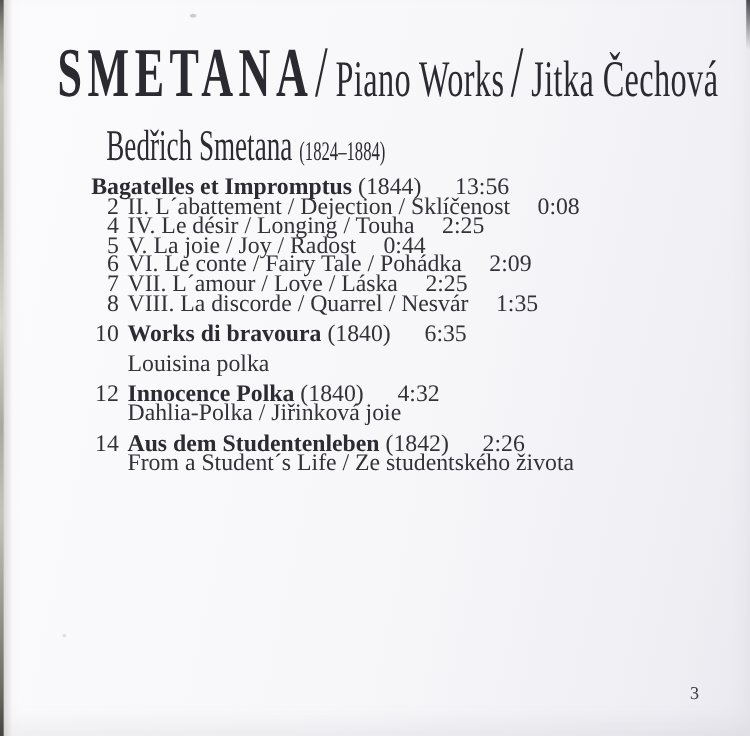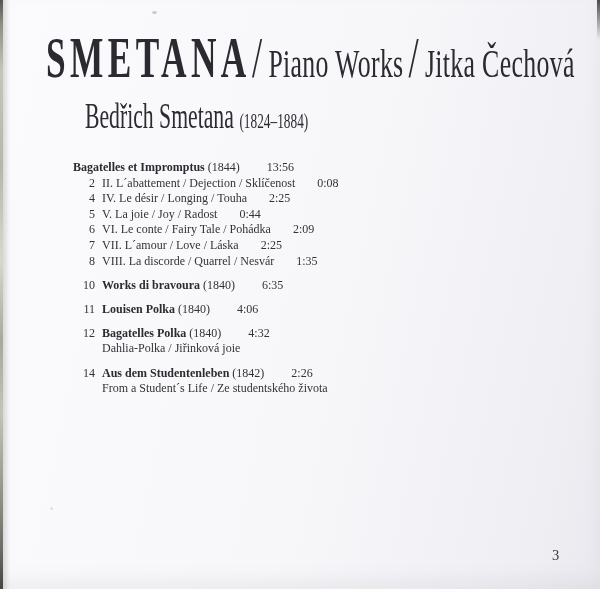--- a/index.html
+++ b/index.html
@@ -45,22 +45,22 @@
     position:absolute;left:85px;top:99px;margin:0;
     line-height:1;white-space:nowrap;font-weight:normal;
     transform:scaleX(0.62);transform-origin:left top;
     color:#2c2b32;
   }
   .composer-name{font-size:35px;}
   .composer-dates{font-size:21.5px;margin-left:9px;}
 
   
   .tracklist{
-    position:absolute;left:62px;top:160px;width:530px;
-    font-size:12px;line-height:15.6px;
+    position:absolute;left:62px;top:142px;width:530px;
+    font-size:19px;line-height:15.6px;
   }
   .group{margin-bottom:8.5px;}
   .group:last-child{margin-bottom:4px;}
   .row{white-space:nowrap;}
   .num{display:inline-block;width:33px;text-align:right;}
   .body{margin-left:7px;}
   .body.nonum{margin-left:11px;}
   .time{margin-left:22px;}
   .head-time{margin-left:27px;}
   .wt{font-weight:bold;color:#2c2b32;}
@@ -91,24 +91,24 @@
         <div class="row track"><span class="num">4</span><span class="body"><span class="tt">IV. Le désir / Longing / Touha</span><span class="time">2:25</span></span></div>
         <div class="row track"><span class="num">5</span><span class="body"><span class="tt">V. La joie / Joy / Radost</span><span class="time">0:44</span></span></div>
         <div class="row track"><span class="num">6</span><span class="body"><span class="tt">VI. Le conte / Fairy Tale / Pohádka</span><span class="time">2:09</span></span></div>
         <div class="row track"><span class="num">7</span><span class="body"><span class="tt">VII. L´amour / Love / Láska</span><span class="time">2:25</span></span></div>
         <div class="row track"><span class="num">8</span><span class="body"><span class="tt">VIII. La discorde / Quarrel / Nesvár</span><span class="time">1:35</span></span></div>
       </div>
       <div class="group">
         <div class="row head"><span class="num">10</span><span class="body"><b class="wt">Works di bravoura</b> <span class="yr">(1840)</span><span class="time head-time">6:35</span></span></div>
       </div>
       <div class="group">
-        <div class="row head"><span class="num">11</span><span class="body"><b class="wt">Louisen Polka</b> <span class="yr">(1840)</span><span class="time head-time">4:06</span></span></div>
+        <div class="row sub"><span class="num"></span><span class="body">Louisina polka</span></div>
       </div>
       <div class="group">
-        <div class="row head"><span class="num">12</span><span class="body"><b class="wt">Bagatelles Polka</b> <span class="yr">(1840)</span><span class="time head-time">4:32</span></span></div>
+        <div class="row head"><span class="num">12</span><span class="body"><b class="wt">Innocence Polka</b> <span class="yr">(1840)</span><span class="time head-time">4:32</span></span></div>
         <div class="row sub"><span class="num"></span><span class="body">Dahlia-Polka / Jiřinková joie</span></div>
       </div>
       <div class="group">
         <div class="row head"><span class="num">14</span><span class="body"><b class="wt">Aus dem Studentenleben</b> <span class="yr">(1842)</span><span class="time head-time">2:26</span></span></div>
         <div class="row sub"><span class="num"></span><span class="body">From a Student´s Life / Ze studentského života</span></div>
       </div>
     </div>
 
   <div class="page-number">3</div>
 </div>

